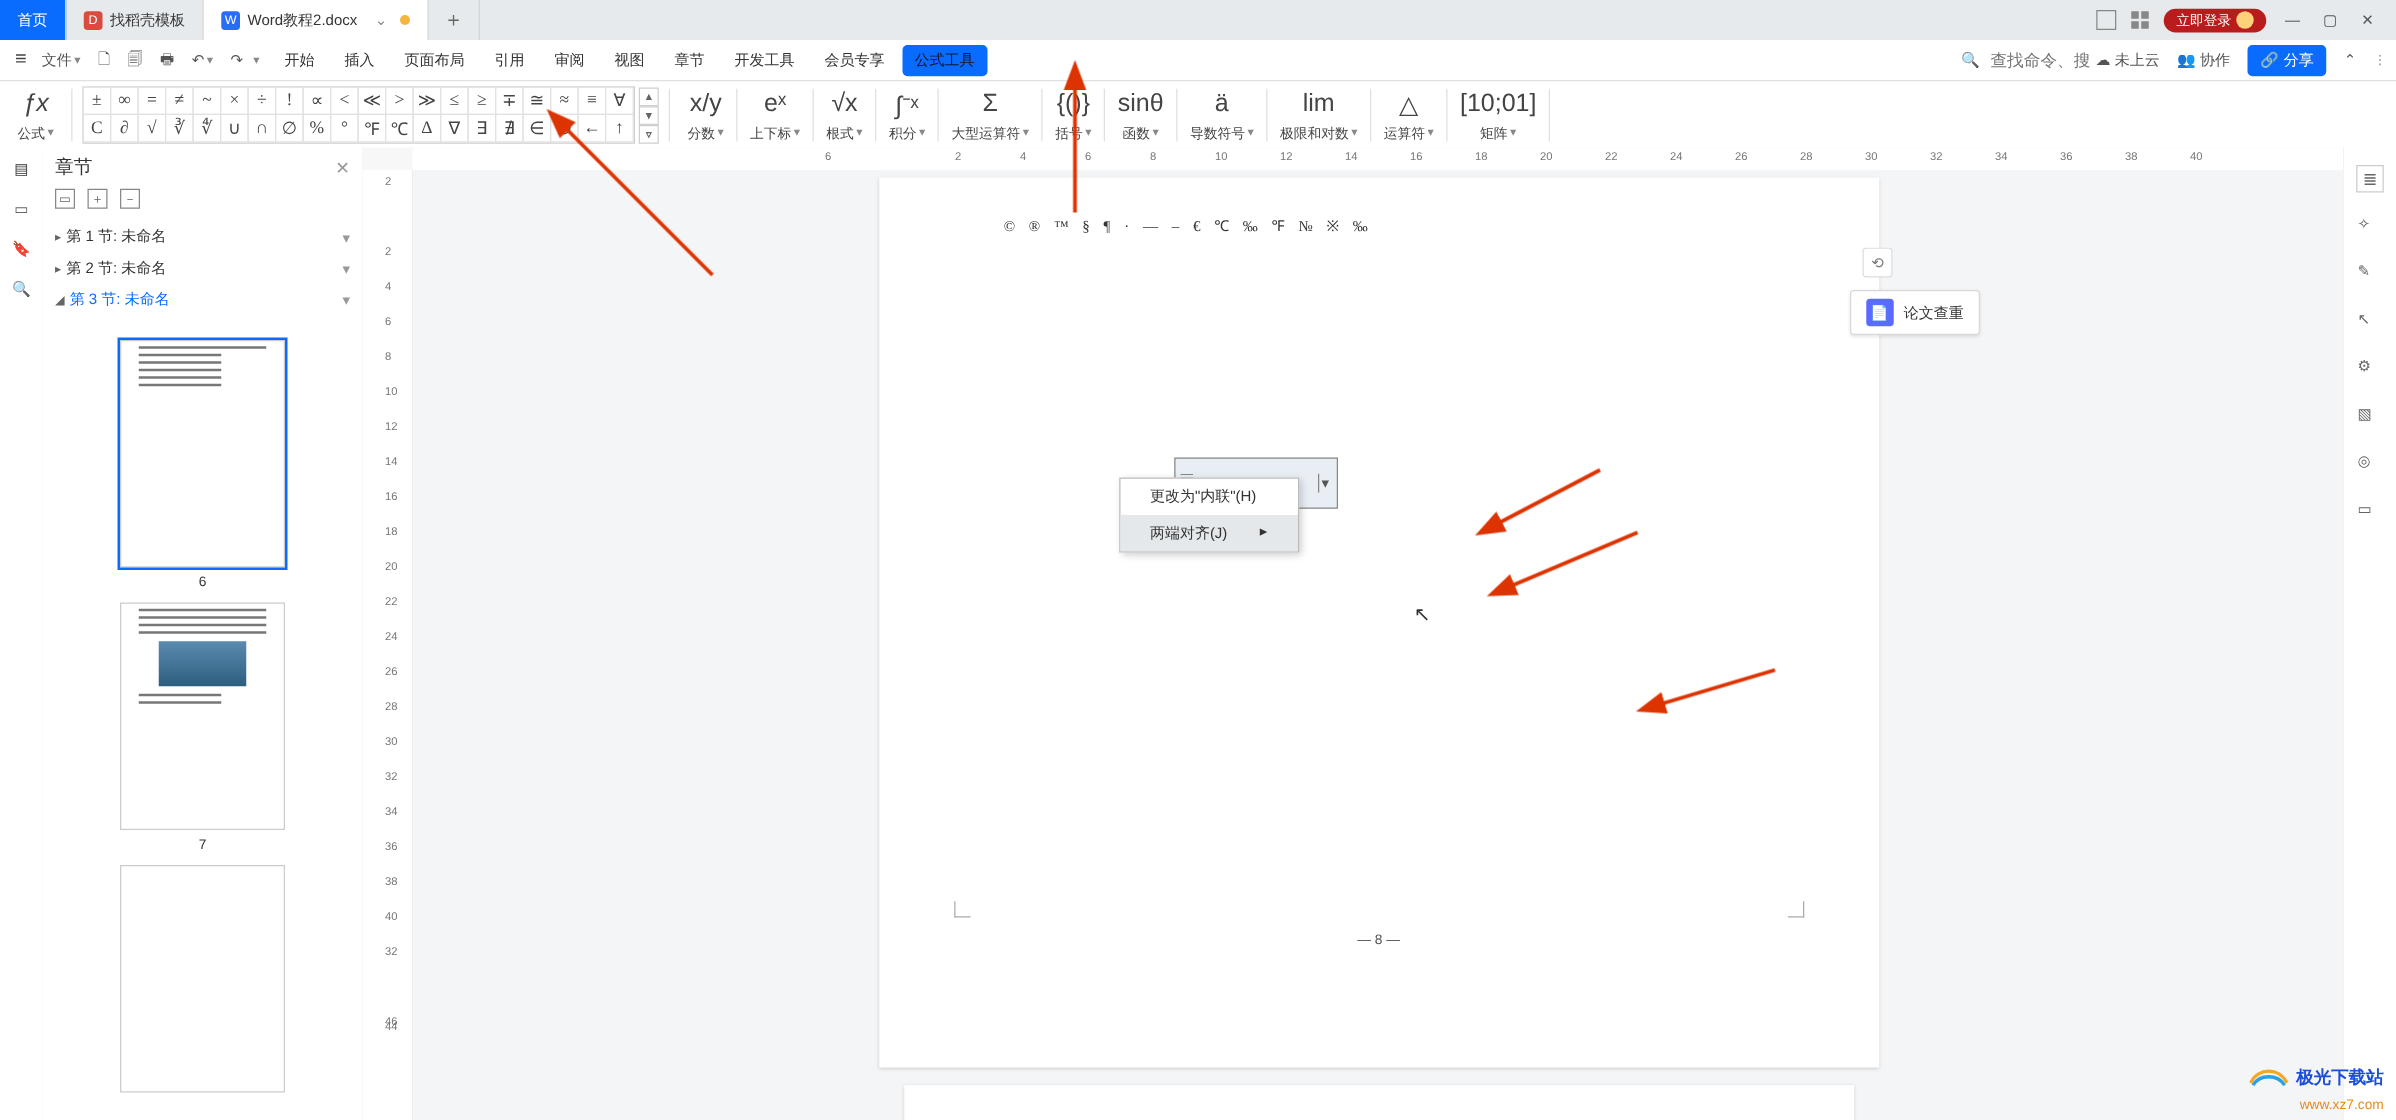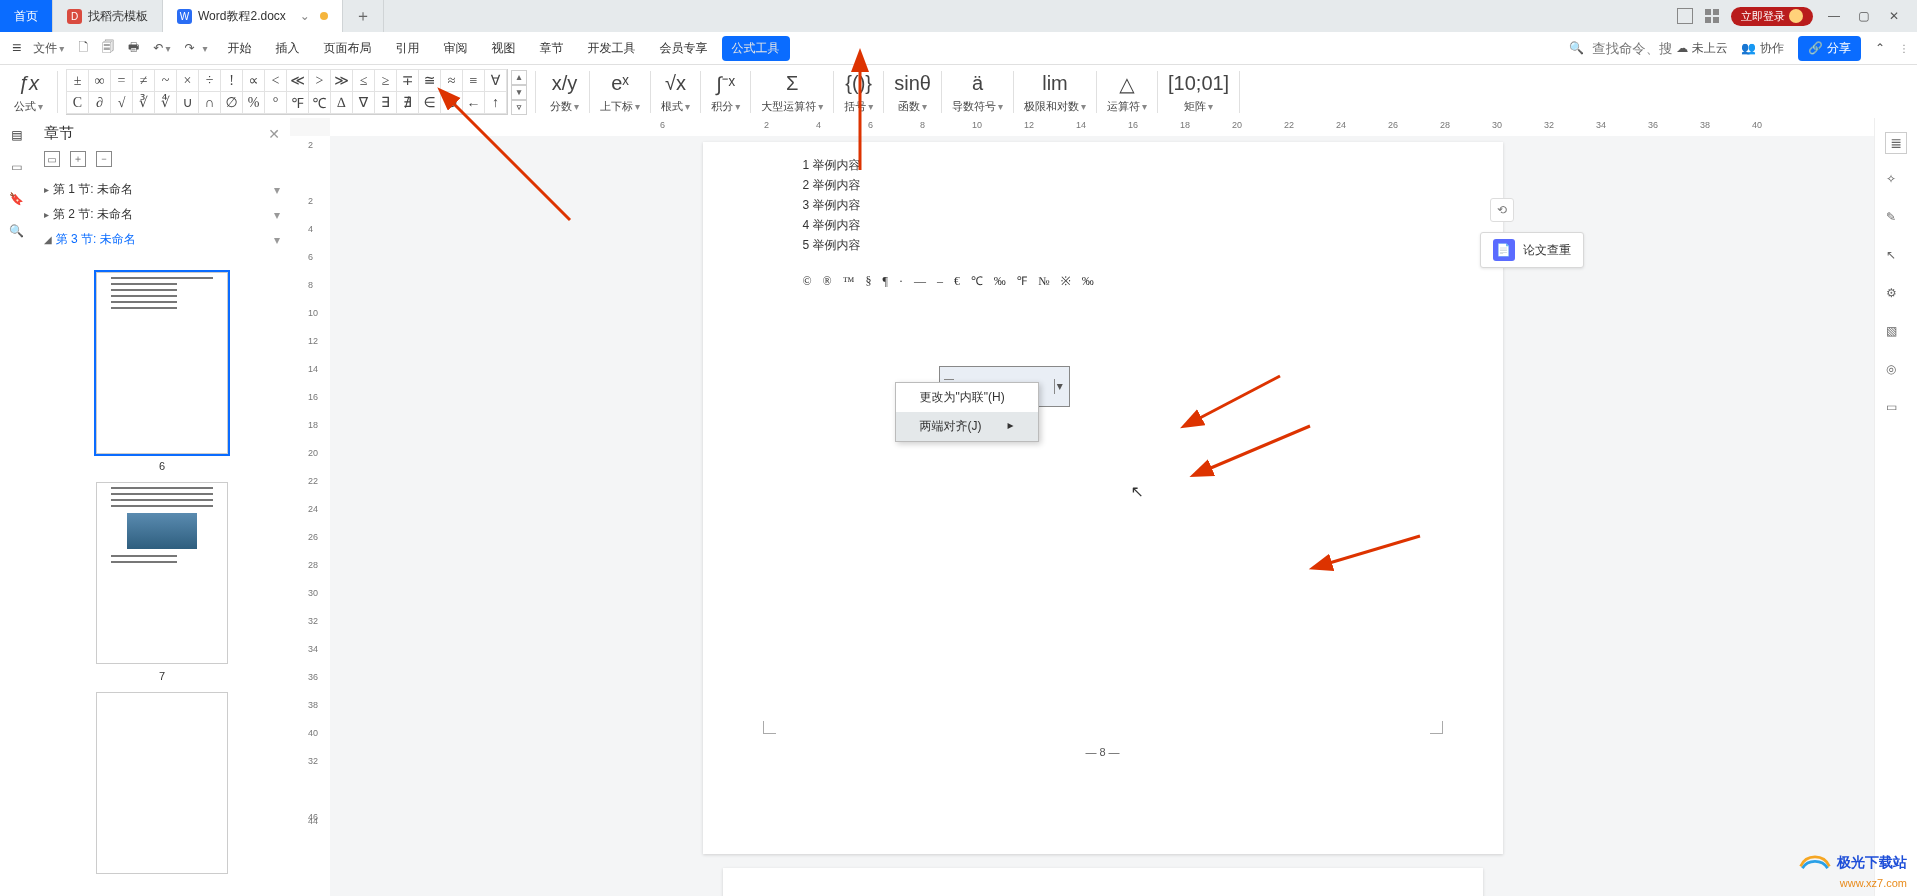--- a/index.html
+++ b/index.html
@@ -23,21 +23,21 @@
   .sq-ico{width:14px;height:14px;border:1px solid #888;display:inline-block;}
   .grid-ico{width:14px;height:14px;display:grid;grid-template:1fr 1fr/1fr 1fr;gap:2px;}
   .grid-ico i{background:#888;}
 
   
   .menubar{height:32px;display:flex;align-items:center;padding:0 8px;border-bottom:1px solid #e0e0e0;gap:2px;}
   .menubar .hb{font-size:16px;color:#444;padding:0 4px;}
   .toolbtn{padding:0 6px;color:#555;display:flex;align-items:center;gap:2px;}
   .menu-items{display:flex;gap:4px;margin-left:8px;}
   .menu-items .mi{padding:4px 10px;border-radius:4px;}
-  .menu-items .mi.active{background:#0a6cff;color:#e5e5e5;}
+  .menu-items .mi.active{background:#0a6cff;color:#0f172a;}
   .menubar .spacer{flex:1;}
   .menubar-right{display:flex;align-items:center;gap:14px;color:#555;}
   .search-wrap{display:flex;align-items:center;gap:6px;color:#888;}
   .search-input{border:none;outline:none;background:transparent;width:80px;color:#333;}
   .share-btn{background:#0a6cff;color:#fff;border-radius:4px;padding:4px 10px;display:flex;align-items:center;gap:4px;}
   .caret{font-size:10px;color:#888;}
 
   
   .ribbon{height:54px;display:flex;align-items:center;border-bottom:1px solid #d8d8d8;padding:0 8px;gap:4px;}
   .rib-group{display:flex;flex-direction:column;align-items:center;justify-content:center;height:100%;padding:0 6px;position:relative;}
@@ -424,27 +424,20 @@
       <span class="mark" style="top: 508px;">34</span>
       <span class="mark" style="top: 536px;">36</span>
       <span class="mark" style="top: 564px;">38</span>
       <span class="mark" style="top: 592px;">40</span>
       <span class="mark" style="top: 620px;">32</span>
       <span class="mark" style="top: 680px;">44</span>
       <span class="mark" style="top: 676px;">46</span>
     </div>
   <div class="canvas">
     <div class="page">
-      <div id="doc-list">
-          <div class="doc-line">1 举例内容</div>
-          <div class="doc-line">2 举例内容</div>
-          <div class="doc-line">3 举例内容</div>
-          <div class="doc-line">4 举例内容</div>
-          <div class="doc-line">5 举例内容</div>
-        </div>
       <div class="doc-sym">© ® ™ § ¶ · — – € ℃ ‰ ℉ № ※ ‰</div>
 
       <div class="eqbox">
         <span class="handle"></span>
         <span>3² + 4² = 5²</span>
         <span class="dd">▾</span>
       </div>
       <div class="menu1">
         <div class="row"><span>更改为"内联"(H)</span></div>
         <div class="row hover">

